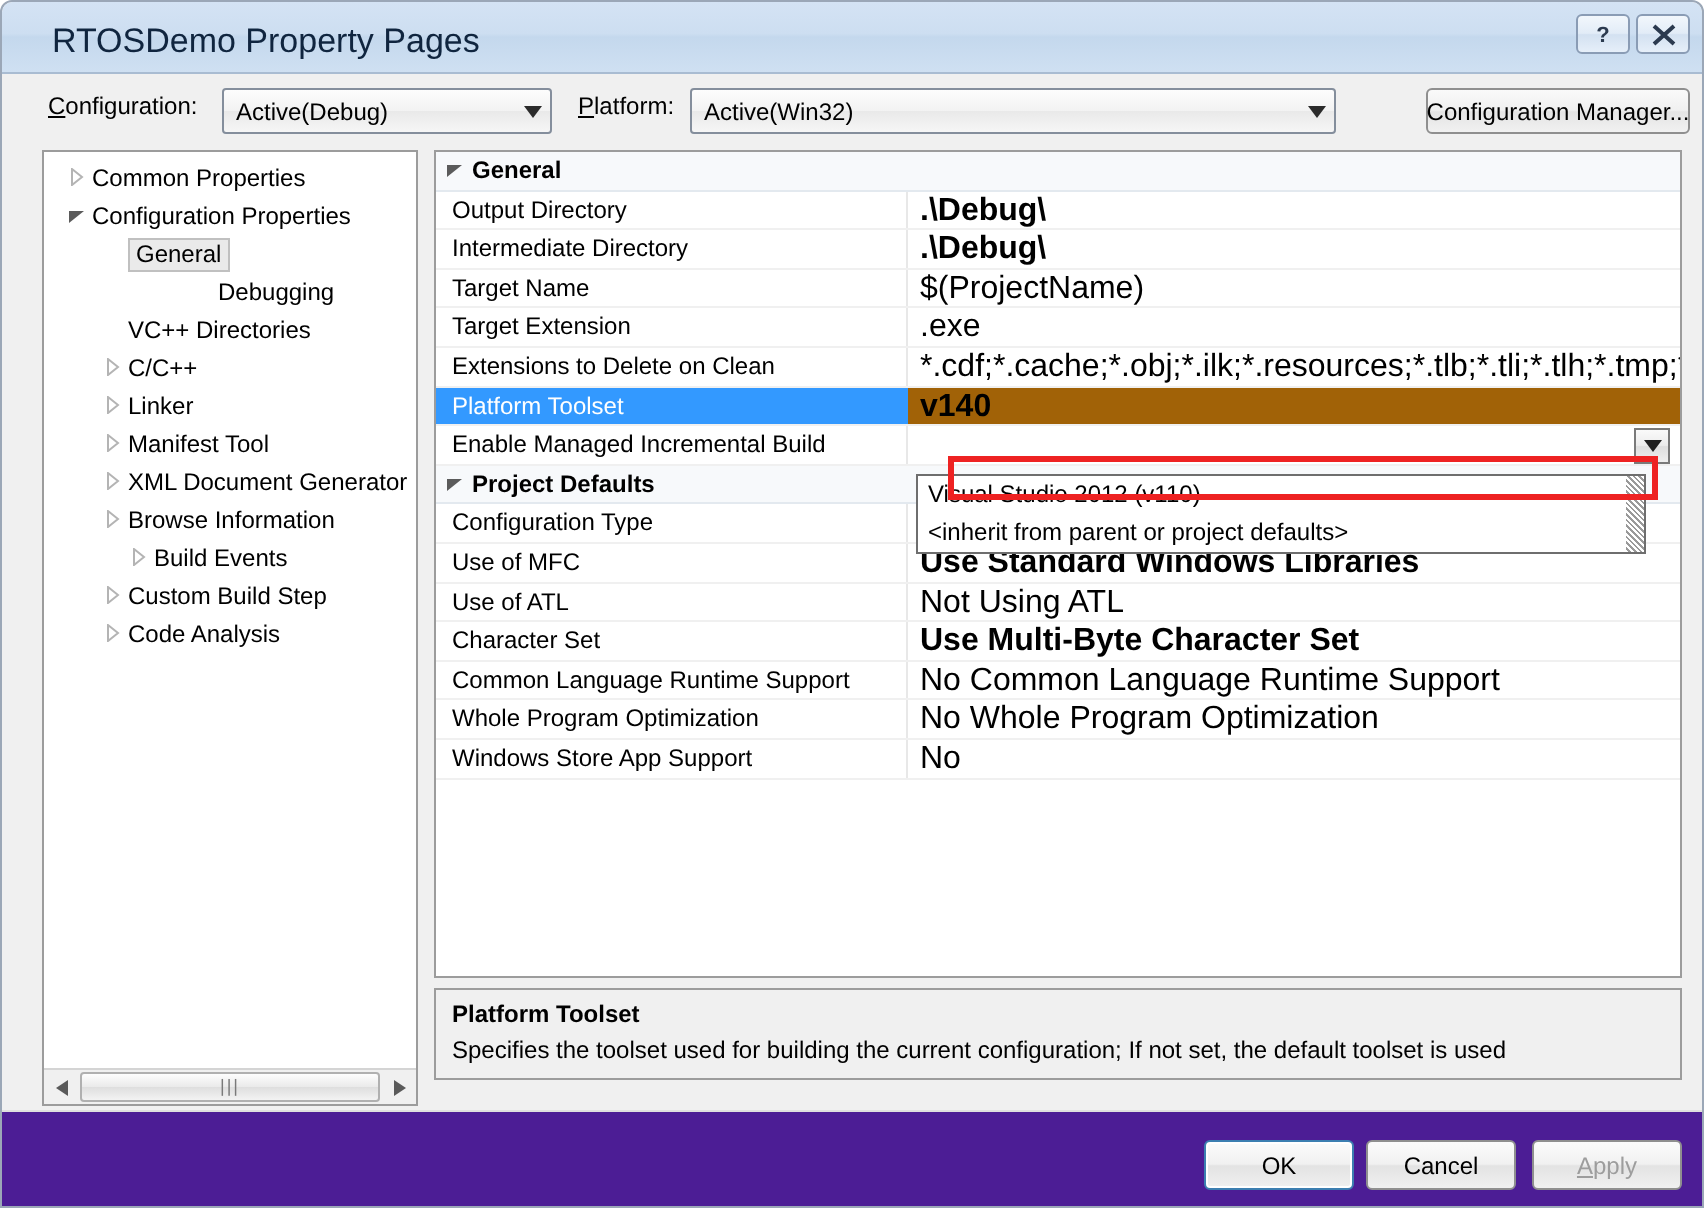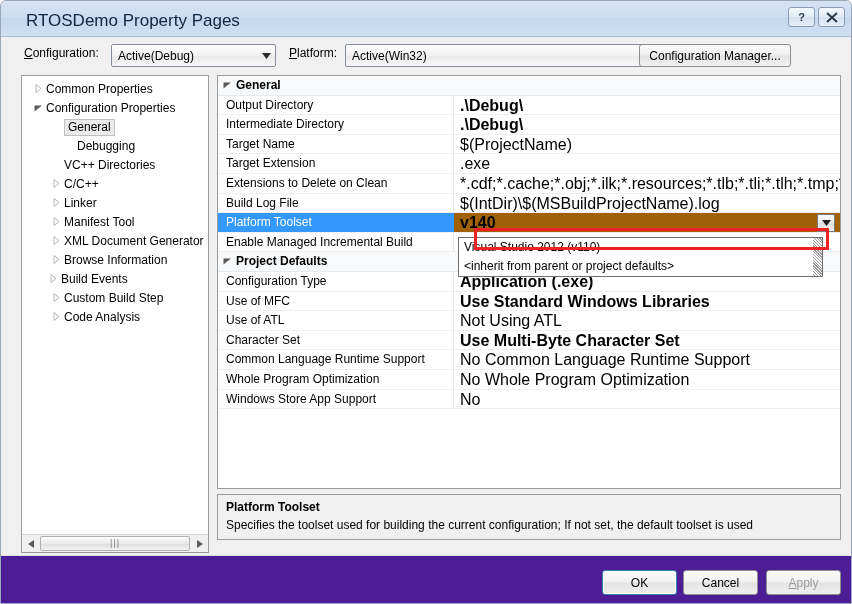--- a/index.html
+++ b/index.html
@@ -345,52 +345,52 @@
     </div>
     <div class="lbl" style="left:288px;"><u>P</u>latform:</div>
     <div class="combo" style="left:344px; top:7px; width:323px;gap:36px;">
       <div class="cval">Active(Win32)</div>
       <div class="carrow">
         <svg width="9" height="6" viewBox="0 0 9 6">
             <path d="M0 0 L9 0 L4.5 6 Z" fill="#2b2b2b"></path>
           </svg>
       </div>
     </div>
-    <div class="push" style="left:638px; top:7px; width:152px;">
+    <div class="push" style="left:712px; top:7px; width:132px;">
       <span>Configuration Manager...</span>
     </div>
   </div>
 
   <div class="treepane">
     <div class="treeinner" id="tree-inner">
         <div class="tnode" style="padding-left: 8px;"><span class="tw"><svg width="7" height="9" viewBox="0 0 7 9">
               <path d="M1 0.5 L6 4.5 L1 8.5 Z" fill="none" stroke="#b4b4b4" stroke-width="1"></path>
             </svg></span><span class="tlabel">Common Properties</span></div>
         <div class="tnode" style="padding-left: 8px;"><span class="tw"><svg width="9" height="7" viewBox="0 0 9 7">
               <path d="M0.5 0.5 L8 0.5 L0.5 6.5 Z" fill="#5b5b5b"></path>
             </svg></span><span class="tlabel">Configuration Properties</span></div>
         <div class="tnode sel" style="padding-left: 26px;"><span class="tw">&nbsp;</span><span class="tlabel">General</span></div>
-        <div class="tnode" style="padding-left: 39px;"><span class="tw">&nbsp;</span><span class="tlabel">Debugging</span></div>
+        <div class="tnode" style="padding-left: 39px; margin-left: 32px;"><span class="tw">&nbsp;</span><span class="tlabel">Debugging</span></div>
         <div class="tnode" style="padding-left: 26px;"><span class="tw">&nbsp;</span><span class="tlabel">VC++ Directories</span></div>
         <div class="tnode" style="padding-left: 26px;"><span class="tw"><svg width="7" height="9" viewBox="0 0 7 9">
               <path d="M1 0.5 L6 4.5 L1 8.5 Z" fill="none" stroke="#b4b4b4" stroke-width="1"></path>
             </svg></span><span class="tlabel">C/C++</span></div>
         <div class="tnode" style="padding-left: 26px;"><span class="tw"><svg width="7" height="9" viewBox="0 0 7 9">
               <path d="M1 0.5 L6 4.5 L1 8.5 Z" fill="none" stroke="#b4b4b4" stroke-width="1"></path>
             </svg></span><span class="tlabel">Linker</span></div>
         <div class="tnode" style="padding-left: 26px;"><span class="tw"><svg width="7" height="9" viewBox="0 0 7 9">
               <path d="M1 0.5 L6 4.5 L1 8.5 Z" fill="none" stroke="#b4b4b4" stroke-width="1"></path>
             </svg></span><span class="tlabel">Manifest Tool</span></div>
         <div class="tnode" style="padding-left: 26px;"><span class="tw"><svg width="7" height="9" viewBox="0 0 7 9">
               <path d="M1 0.5 L6 4.5 L1 8.5 Z" fill="none" stroke="#b4b4b4" stroke-width="1"></path>
             </svg></span><span class="tlabel">XML Document Generator</span></div>
         <div class="tnode" style="padding-left: 26px;"><span class="tw"><svg width="7" height="9" viewBox="0 0 7 9">
               <path d="M1 0.5 L6 4.5 L1 8.5 Z" fill="none" stroke="#b4b4b4" stroke-width="1"></path>
             </svg></span><span class="tlabel">Browse Information</span></div>
-        <div class="tnode" style="padding-left: 23px;"><span class="tw"><svg width="7" height="9" viewBox="0 0 7 9">
+        <div class="tnode" style="padding-left: 39px;"><span class="tw"><svg width="7" height="9" viewBox="0 0 7 9">
               <path d="M1 0.5 L6 4.5 L1 8.5 Z" fill="none" stroke="#b4b4b4" stroke-width="1"></path>
             </svg></span><span class="tlabel">Build Events</span></div>
         <div class="tnode" style="padding-left: 26px;"><span class="tw"><svg width="7" height="9" viewBox="0 0 7 9">
               <path d="M1 0.5 L6 4.5 L1 8.5 Z" fill="none" stroke="#b4b4b4" stroke-width="1"></path>
             </svg></span><span class="tlabel">Custom Build Step</span></div>
         <div class="tnode" style="padding-left: 26px;"><span class="tw"><svg width="7" height="9" viewBox="0 0 7 9">
               <path d="M1 0.5 L6 4.5 L1 8.5 Z" fill="none" stroke="#b4b4b4" stroke-width="1"></path>
             </svg></span><span class="tlabel">Code Analysis</span></div>
       </div>
     <div class="hscroll">
@@ -431,24 +431,20 @@
           <div class="gval">$(ProjectName)</div>
         </div>
         <div class="grow">
           <div class="gname">Target Extension</div>
           <div class="gval">.exe</div>
         </div>
         <div class="grow">
           <div class="gname">Extensions to Delete on Clean</div>
           <div class="gval">*.cdf;*.cache;*.obj;*.ilk;*.resources;*.tlb;*.tli;*.tlh;*.tmp;*.rsp;*.pgc;*.pgd;*.meta</div>
         </div>
-        <div class="grow">
-          <div class="gname">Build Log File</div>
-          <div class="gval">$(IntDir)\$(MSBuildProjectName).log</div>
-        </div>
         <div class="grow sel">
           <div class="gname">Platform Toolset</div>
           <div class="gval bold">v140</div>
         </div>
         <div class="grow">
           <div class="gname">Enable Managed Incremental Build</div>
           <div class="gval"></div>
         </div>
         <div class="grow group">
           <div class="gname"><span class="gw"><svg width="9" height="7" viewBox="0 0 9 7">

